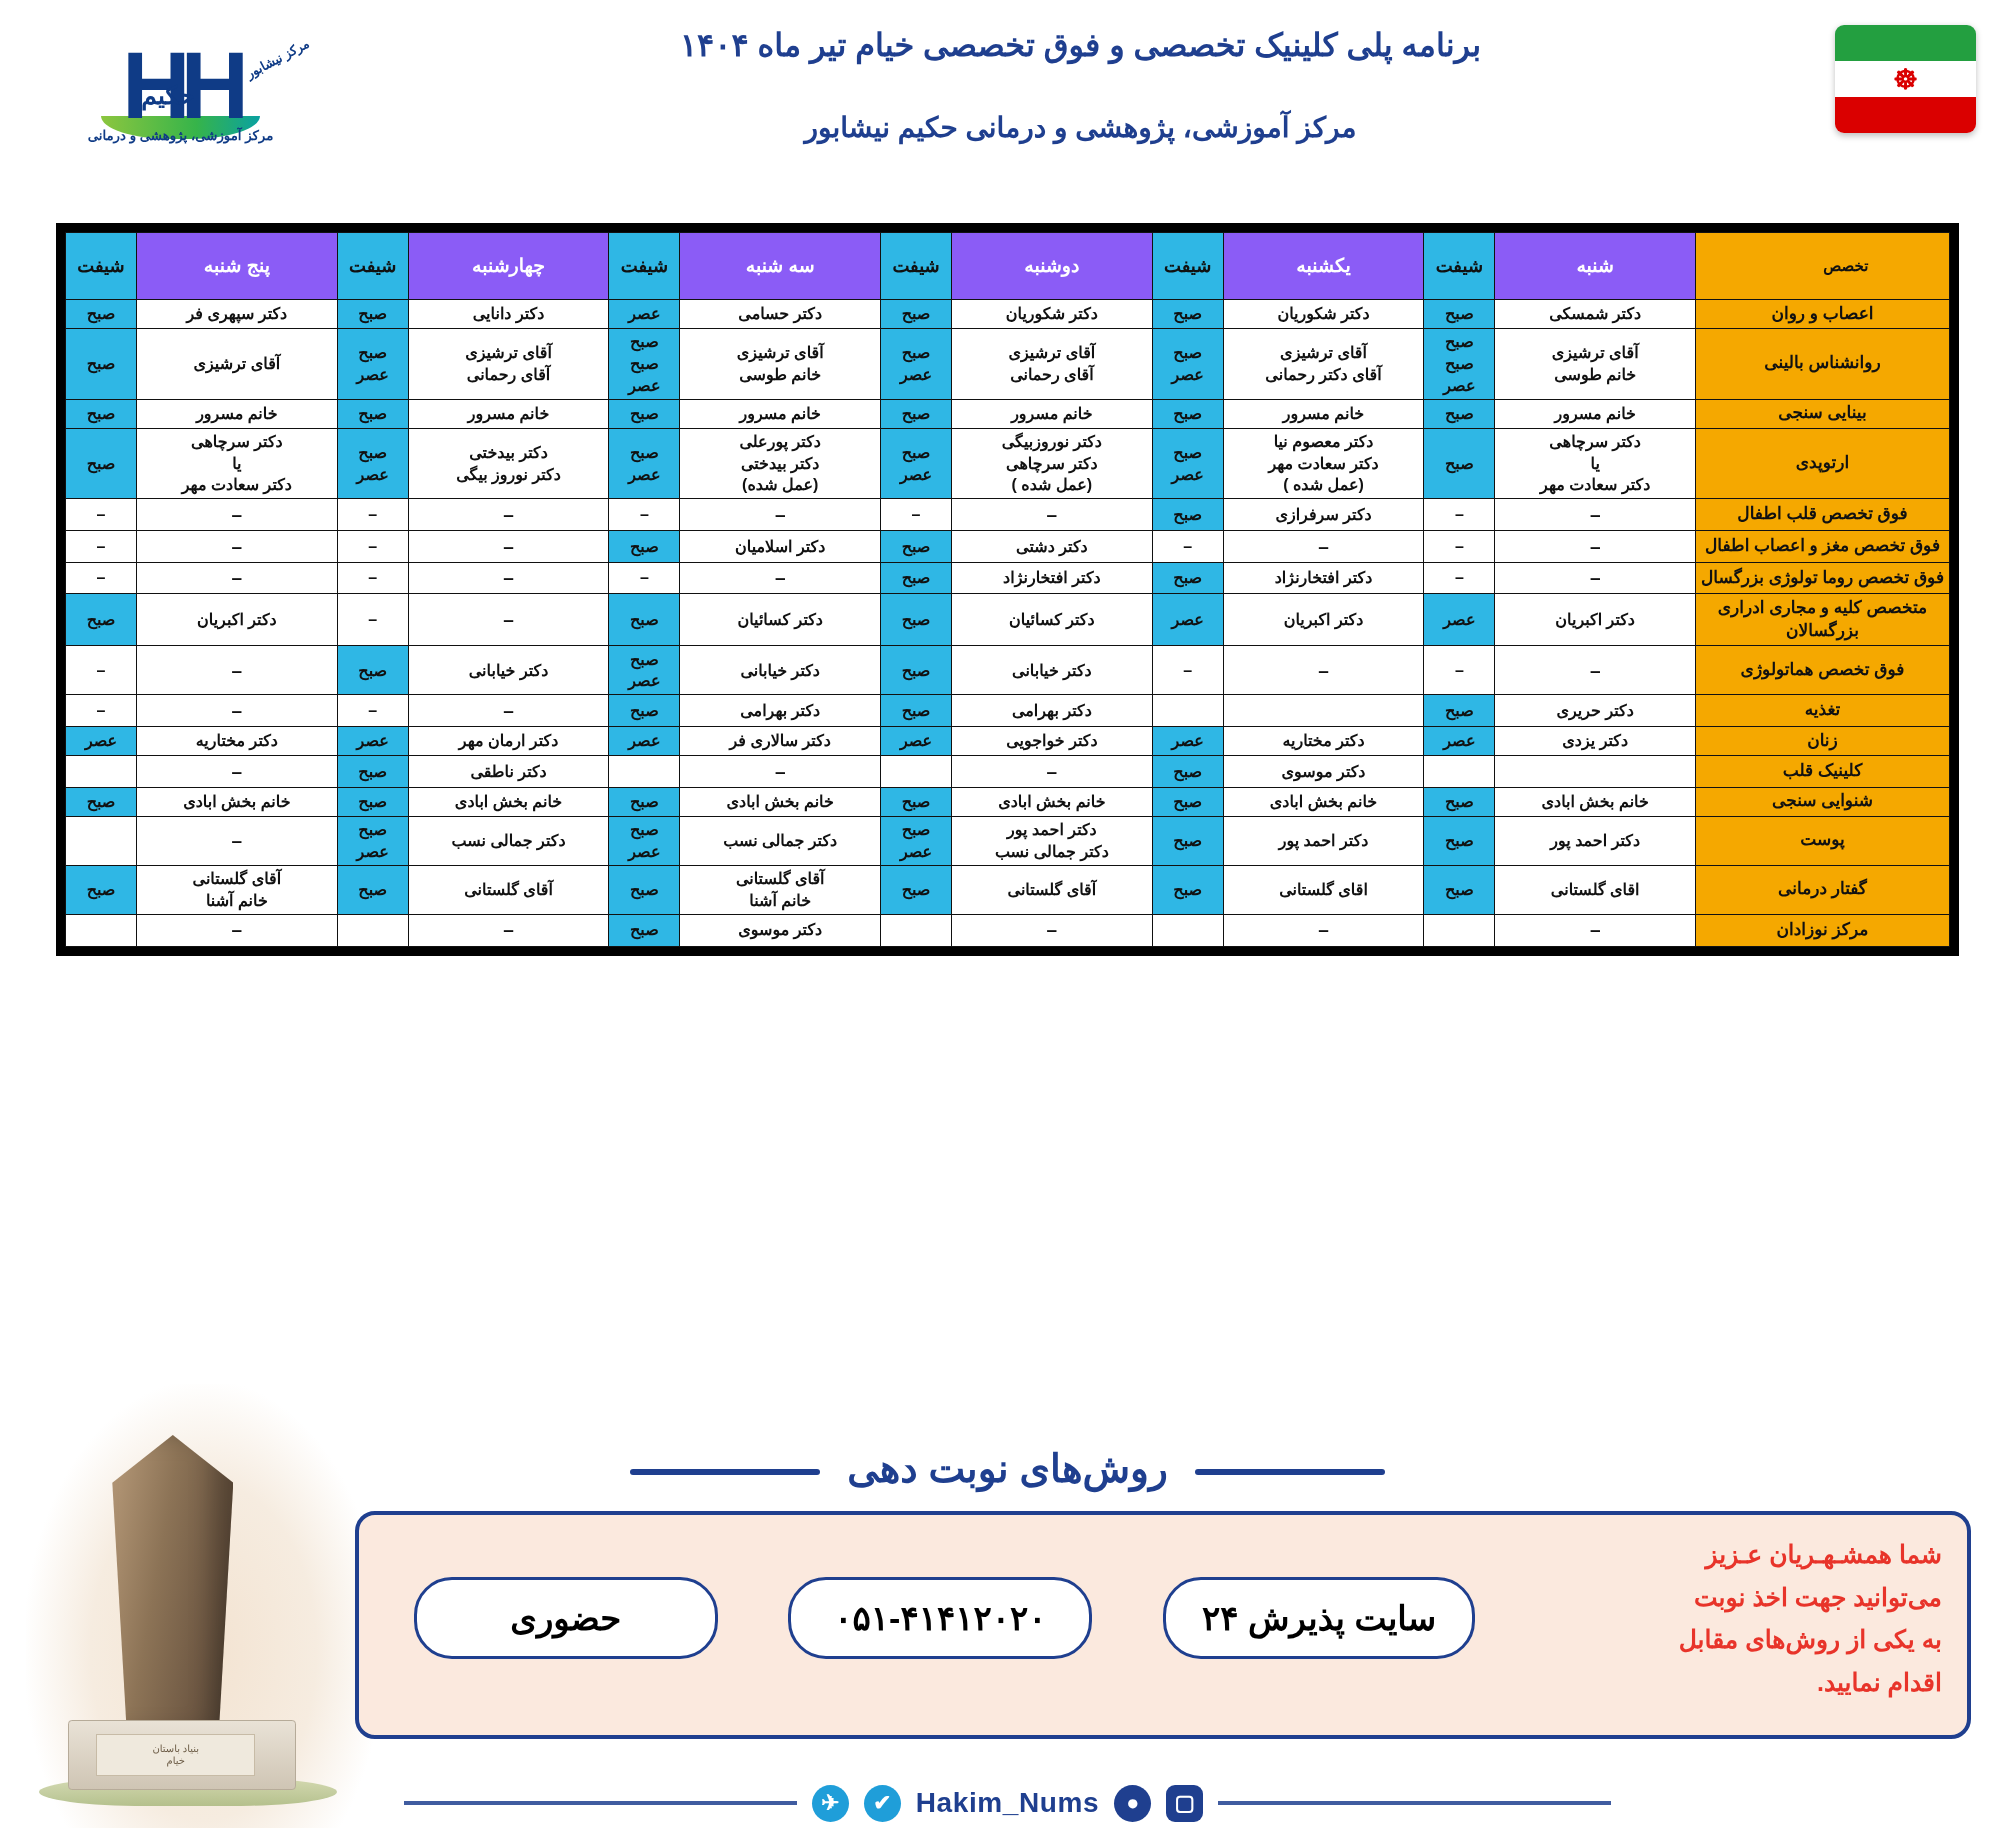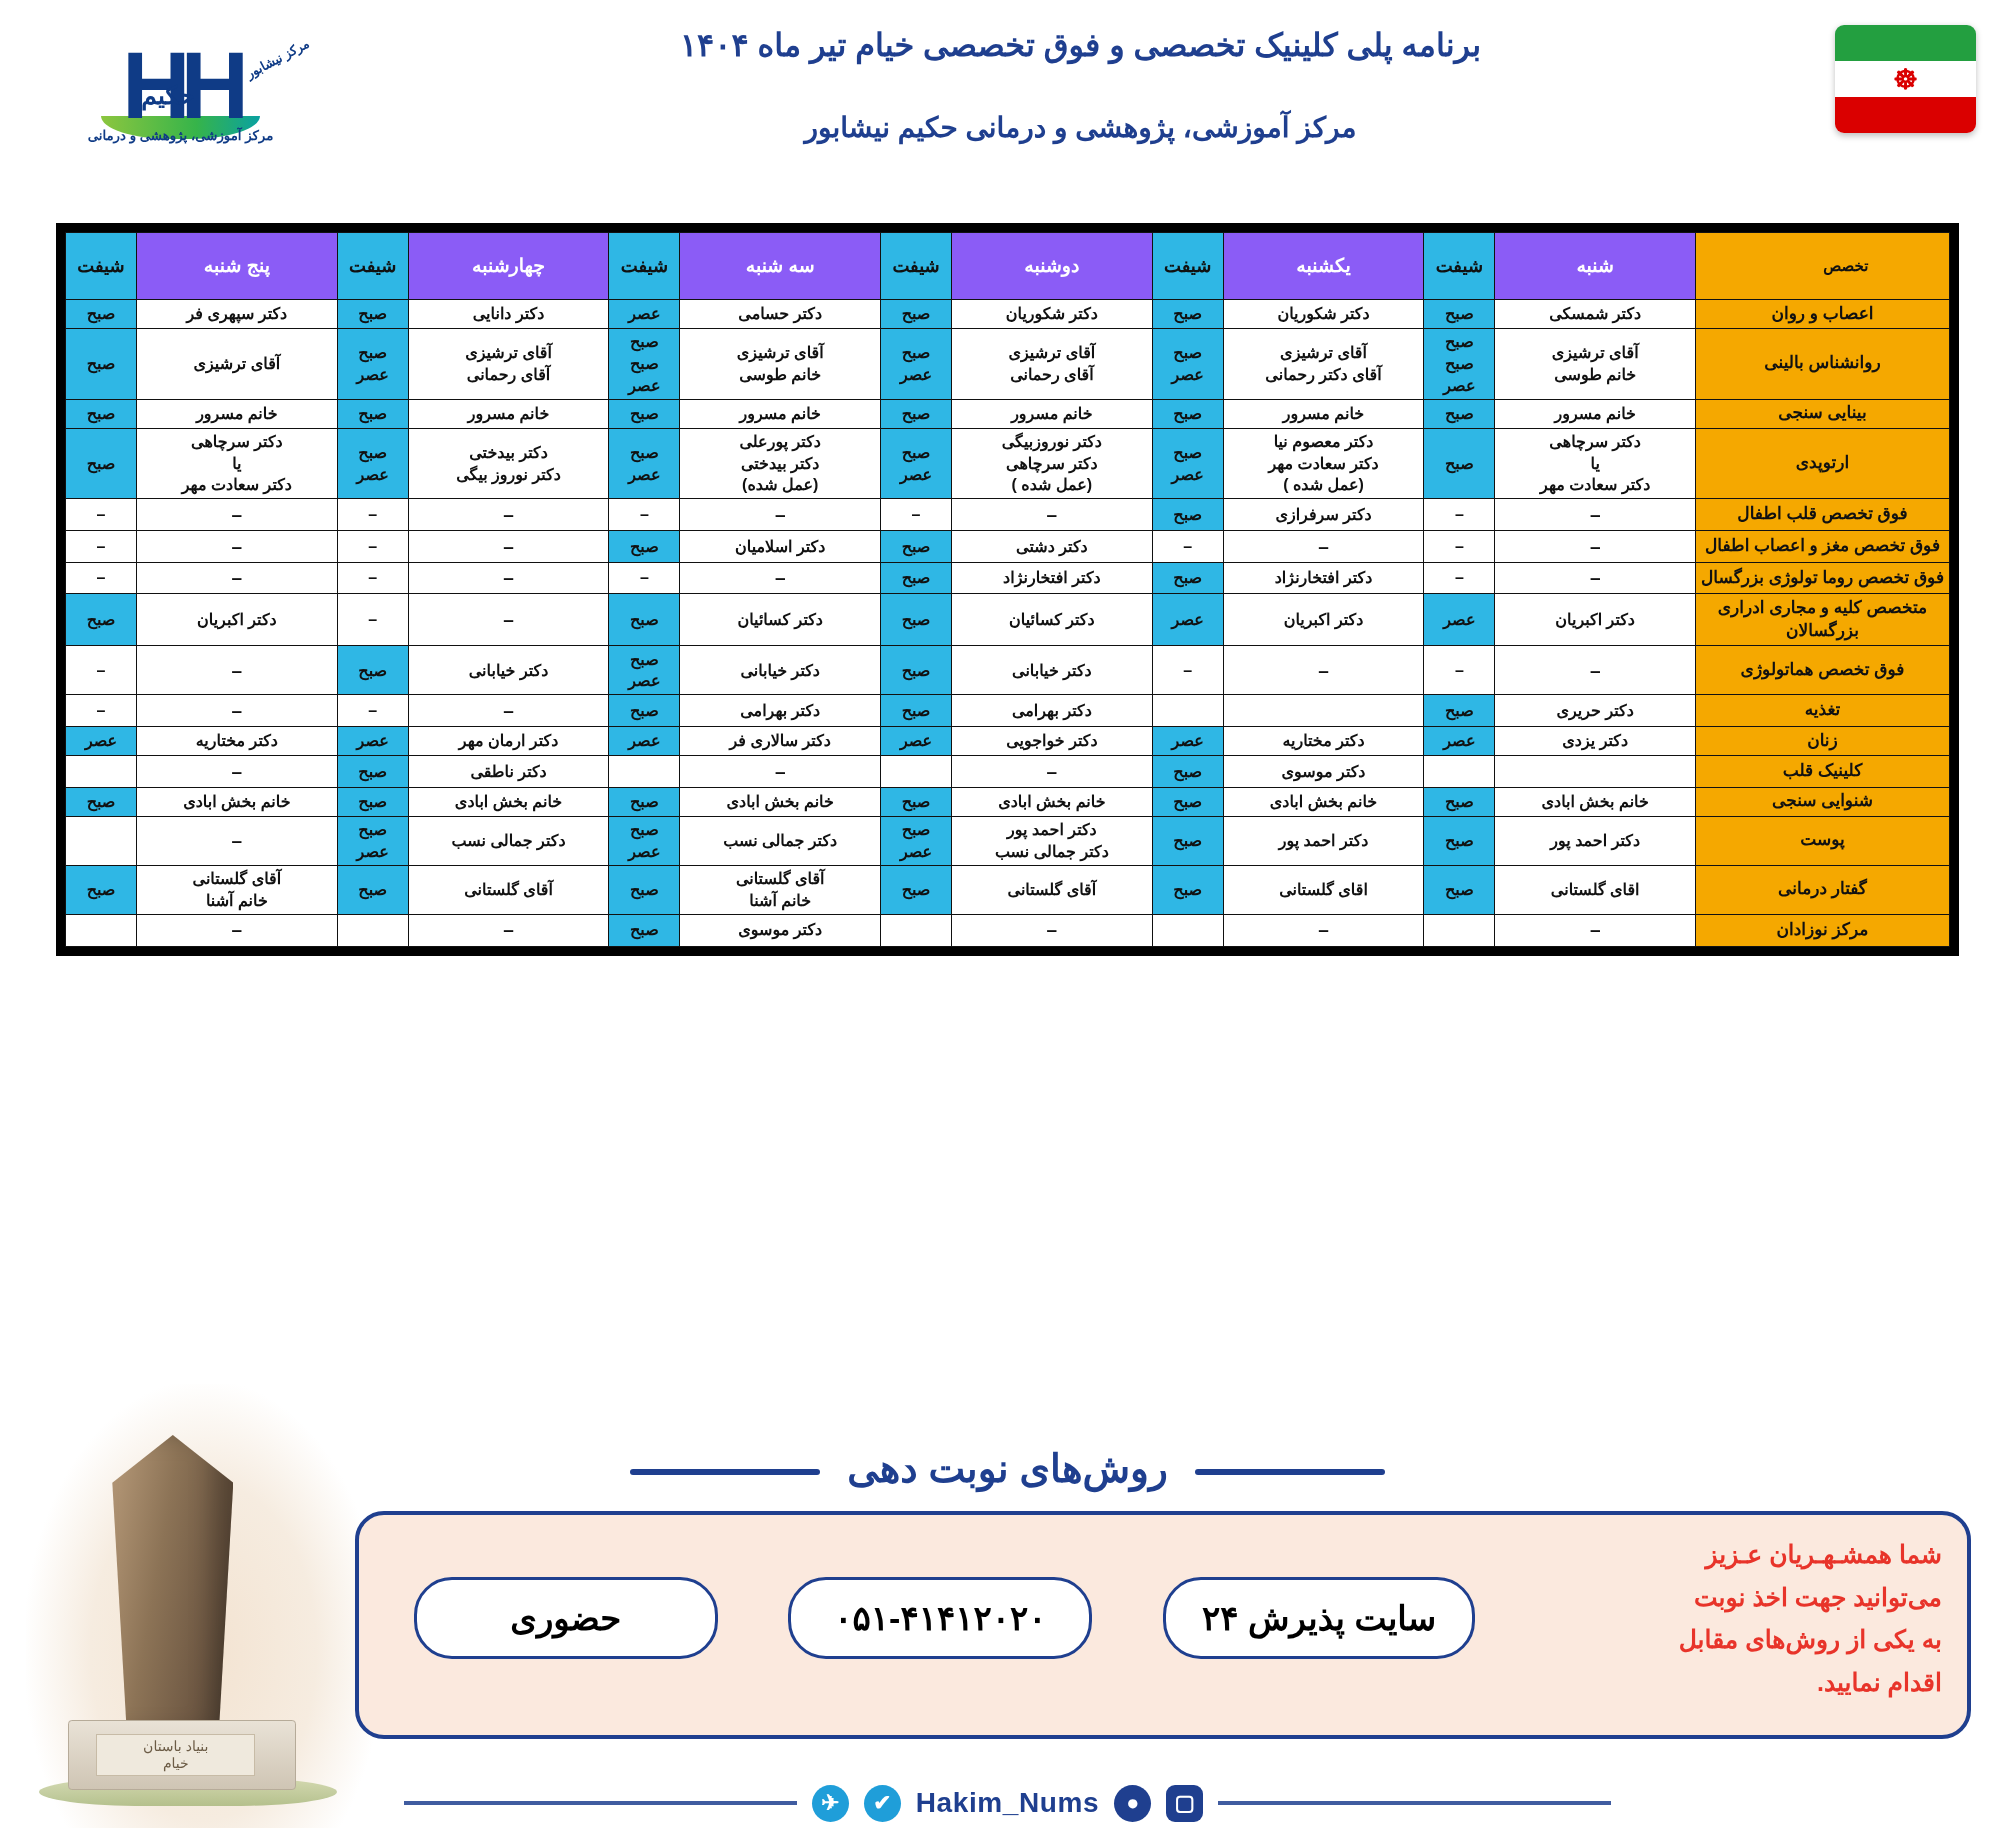--- a/index.html
+++ b/index.html
@@ -148,21 +148,21 @@
     background: linear-gradient(180deg,#e9e2d6,#cfc5b4);
     border: 1.9px solid #b6ab99;
     border-radius: 3.8px;
   }
   .mon-plaque {
     position: absolute; left: 95px; bottom: 52px;
     width: 159px; height: 42px;
     background: #efe9dd;
     border: 1.3px solid #c7bba6;
     color: #6b5b45;
-    font-size: 14px;
+    font-size: 10px;
     display: flex; align-items: center; justify-content: center;
     text-align: center;
     line-height: 1.25;
   }
   .mon-grass {
     position: absolute; left: 38px; bottom: 21.6px;
     width: 298px; height: 28px;
     background: linear-gradient(180deg,#cdd4a6,#a9b87d);
     border-radius: 50%/70%;
     opacity: 0.85;
@@ -189,21 +189,21 @@
     border-radius: 3.2px;
     vertical-align: middle;
     margin: 0 16.5px;
   }
   .panel {
     position: absolute;
     right: 44px; left: 355px; top: 84px;
     height: 228px;
     background: #fbe9de;
     border: 4.4px solid #1f3f8f;
-    border-radius: 29px;
+    border-radius: 20px;
   }
   .panel-text {
     position: absolute;
     right: 25px; top: 18px;
     width: 406px;
     color: #e8342a;
     font-size: 25px;
     font-weight: bold;
     line-height: 1.7;
     text-align: right;

